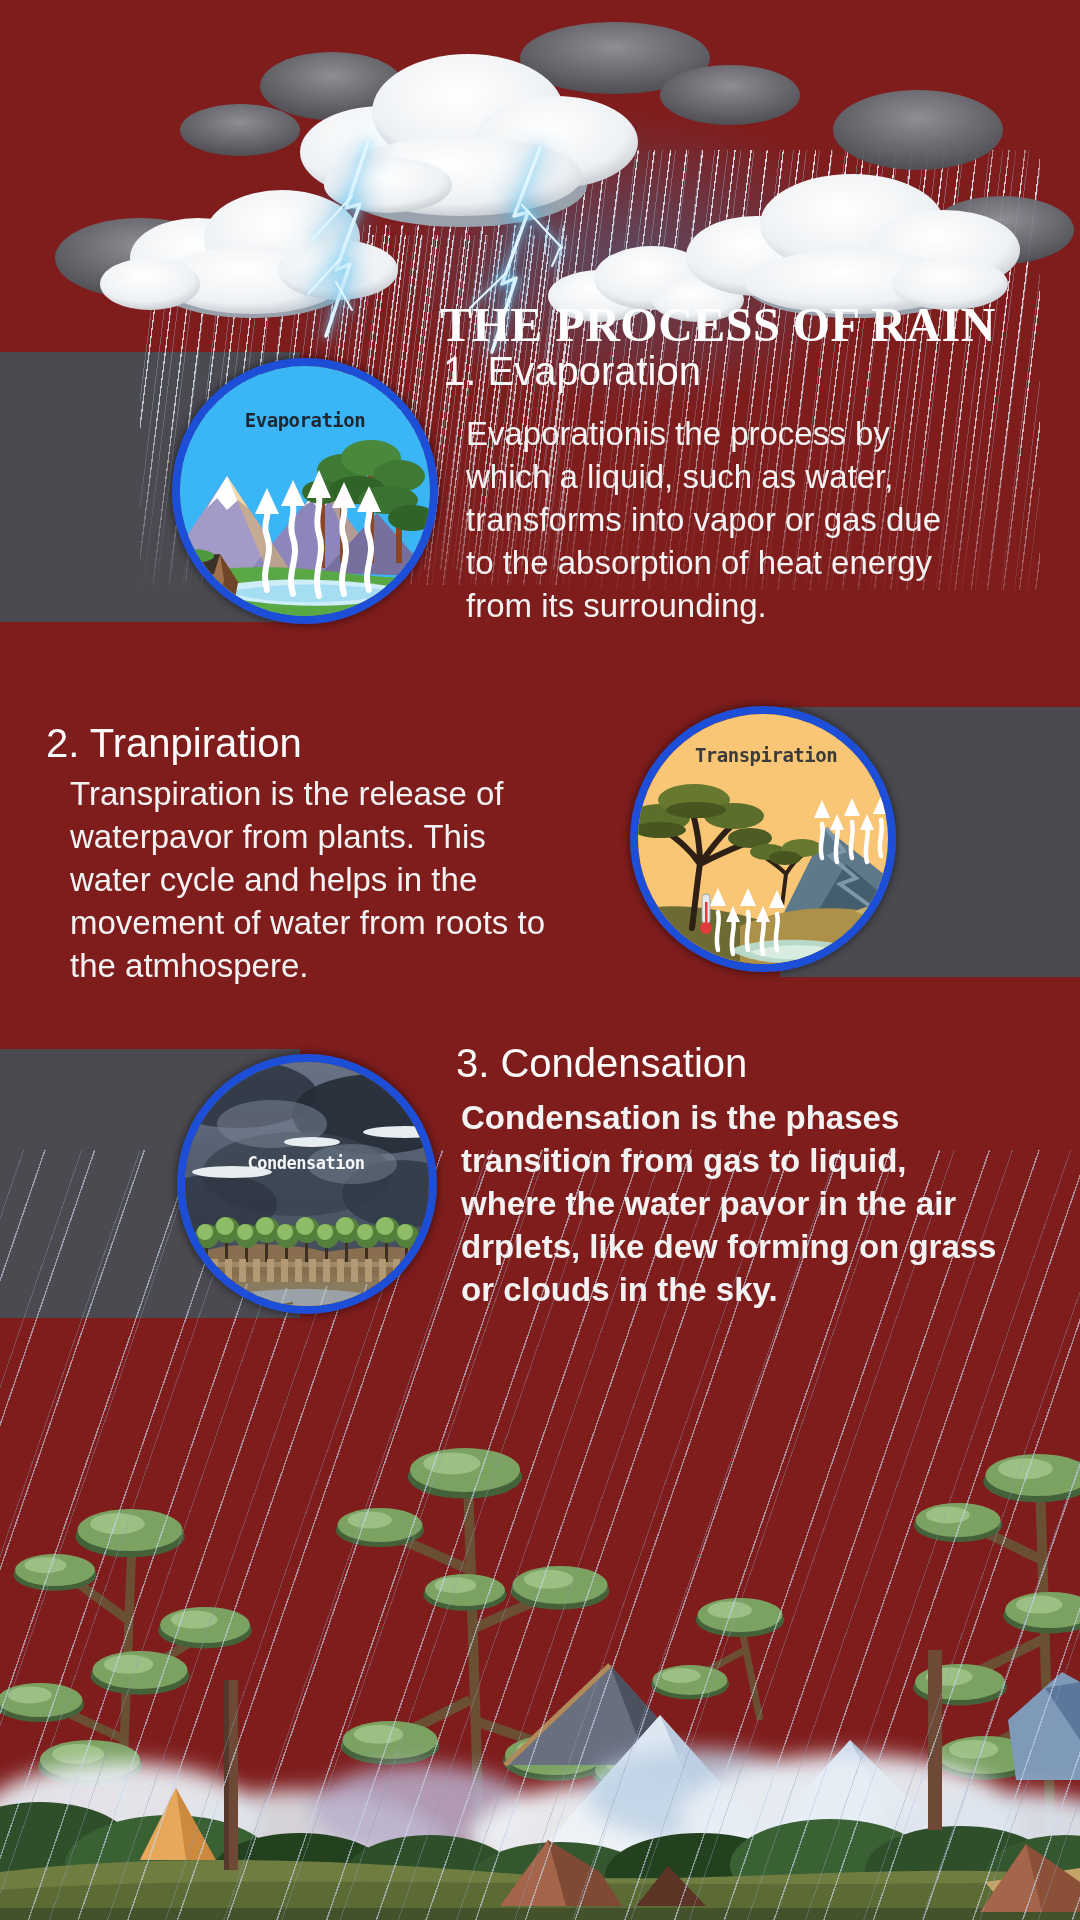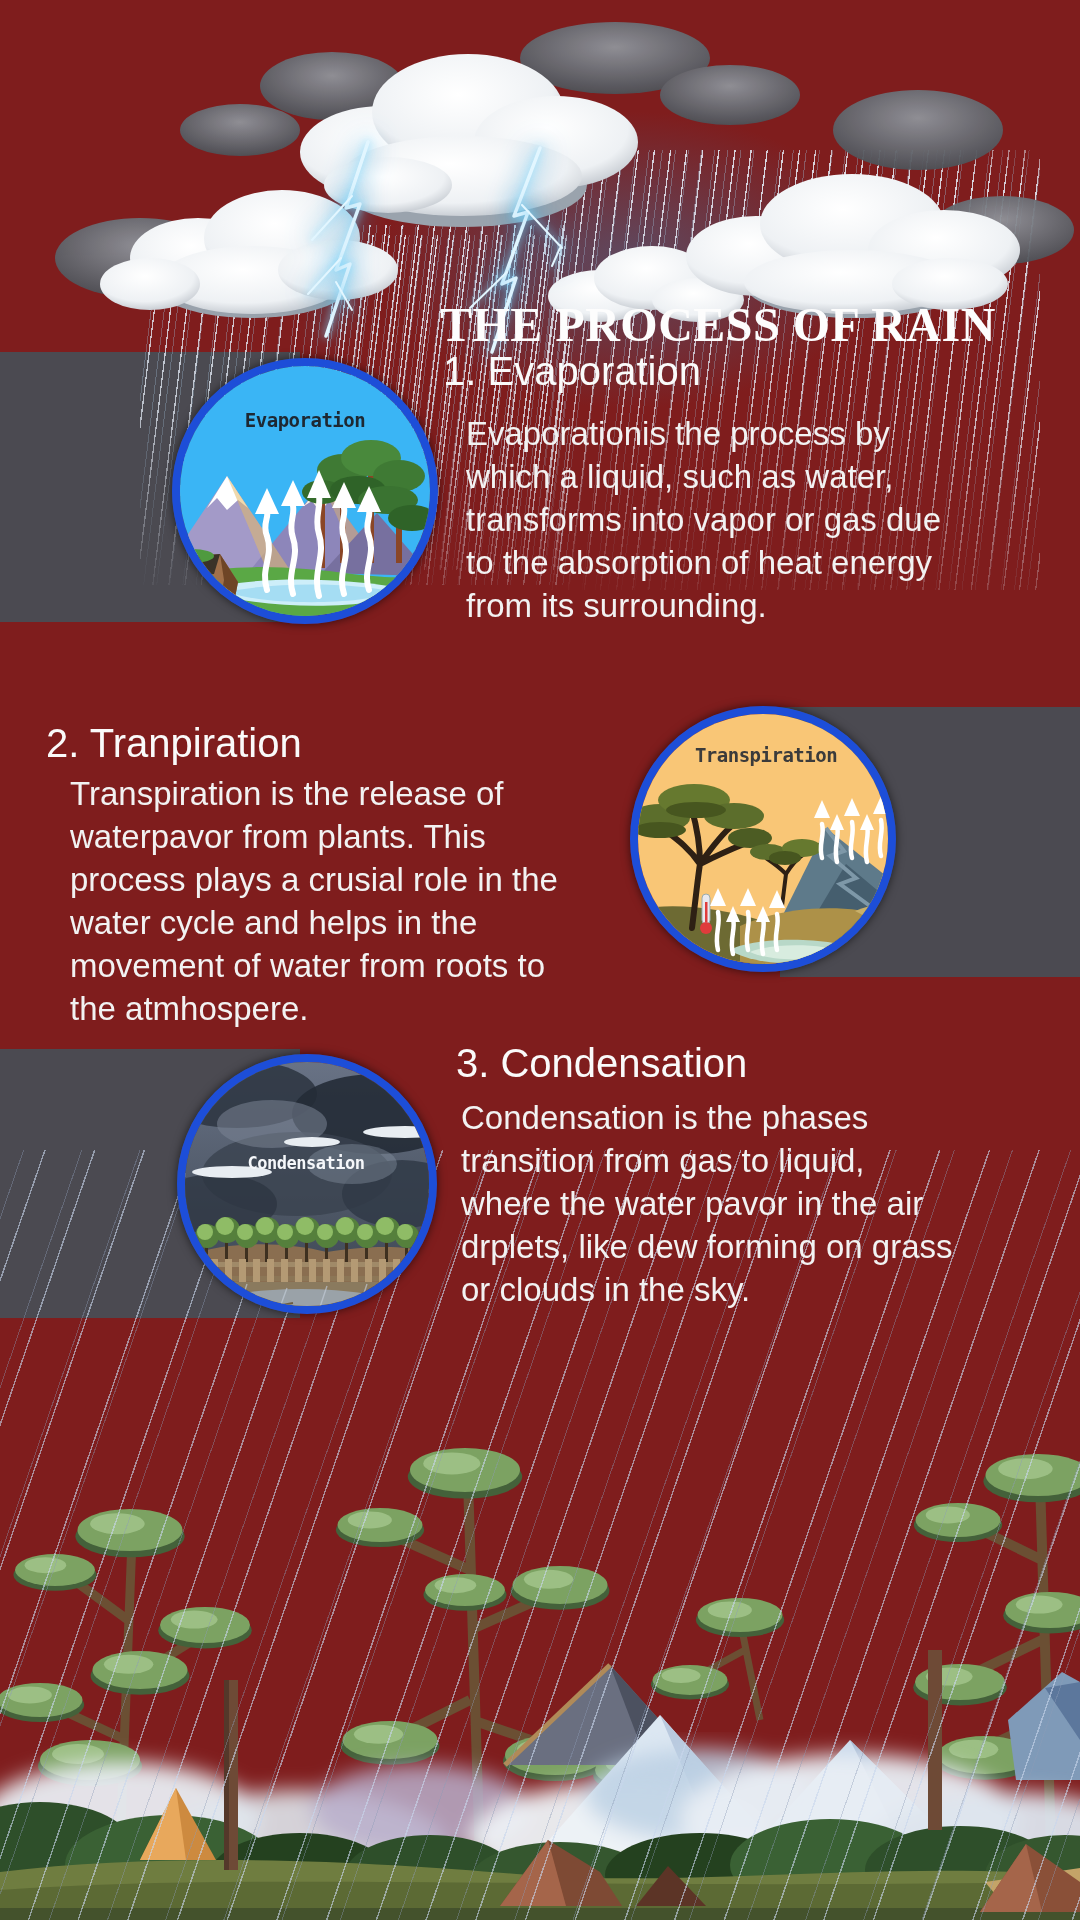--- a/index.html
+++ b/index.html
@@ -34,21 +34,21 @@
 
   
   .title{position:absolute;left:440px;top:297px;z-index:7;margin:0;
      font-family:"Liberation Serif",serif;font-weight:bold;font-size:48px;letter-spacing:.5px;
      color:#fdfdfd;white-space:nowrap;}
   .sec-heading{position:absolute;z-index:7;margin:0;font-size:40px;font-weight:normal;
      color:#fafafa;white-space:nowrap;}
   .h1{left:443px;top:349px;} .h2{left:46px;top:675px;margin-top:46px;} .h3{left:456px;top:1041px;}
   .para{position:absolute;z-index:7;font-size:33px;line-height:43px;color:#f2f2f2;}
   .para .pl{white-space:nowrap;}
-  .p1{left:466px;top:412px;} .p2{left:70px;top:740px;margin-top:32px;} .p3{left:461px;top:1096px;}
+  .p1{left:466px;top:412px;} .p2{left:70px;top:740px;margin-top:32px;} .p3{left:461px;top:1096px;font-weight:bold;}
 
   
   .circle{position:absolute;border-radius:50%;z-index:6;border:8px solid #1d4ed8;overflow:hidden;
           box-shadow:0 0 10px rgba(0,0,0,.6);}
   .c-evap{left:172px;top:358px;width:266px;height:266px;}
   .c-transp{left:630px;top:706px;width:266px;height:266px;}
   .c-cond{left:177px;top:1054px;width:260px;height:260px;}
   .circle svg{position:absolute;left:-8px;top:-8px;}
   .circ-label{font-family:"DejaVu Sans Mono",monospace;font-weight:bold;letter-spacing:-.5px;}
 
@@ -149,21 +149,20 @@
     <div class="pl">which a liquid, such as water,</div>
     <div class="pl">transforms into vapor or gas due</div>
     <div class="pl">to the absorption of heat energy</div>
     <div class="pl">from its surrounding.</div>
   </div>
 
   <h2 class="sec-heading h2">2. Tranpiration</h2>
   <div class="para p2">
     <div class="pl">Transpiration is the release of</div>
     <div class="pl">waterpavor from plants. This</div>
-    <div class="pl">process plays a crusial role in the</div>
     <div class="pl">water cycle and helps in the</div>
     <div class="pl">movement of water from roots to</div>
     <div class="pl">the atmhospere.</div>
   </div>
 
   <h2 class="sec-heading h3">3. Condensation</h2>
   <div class="para p3">
     <div class="pl">Condensation is the phases</div>
     <div class="pl">transition from gas to liquid,</div>
     <div class="pl">where the water pavor in the air</div>

